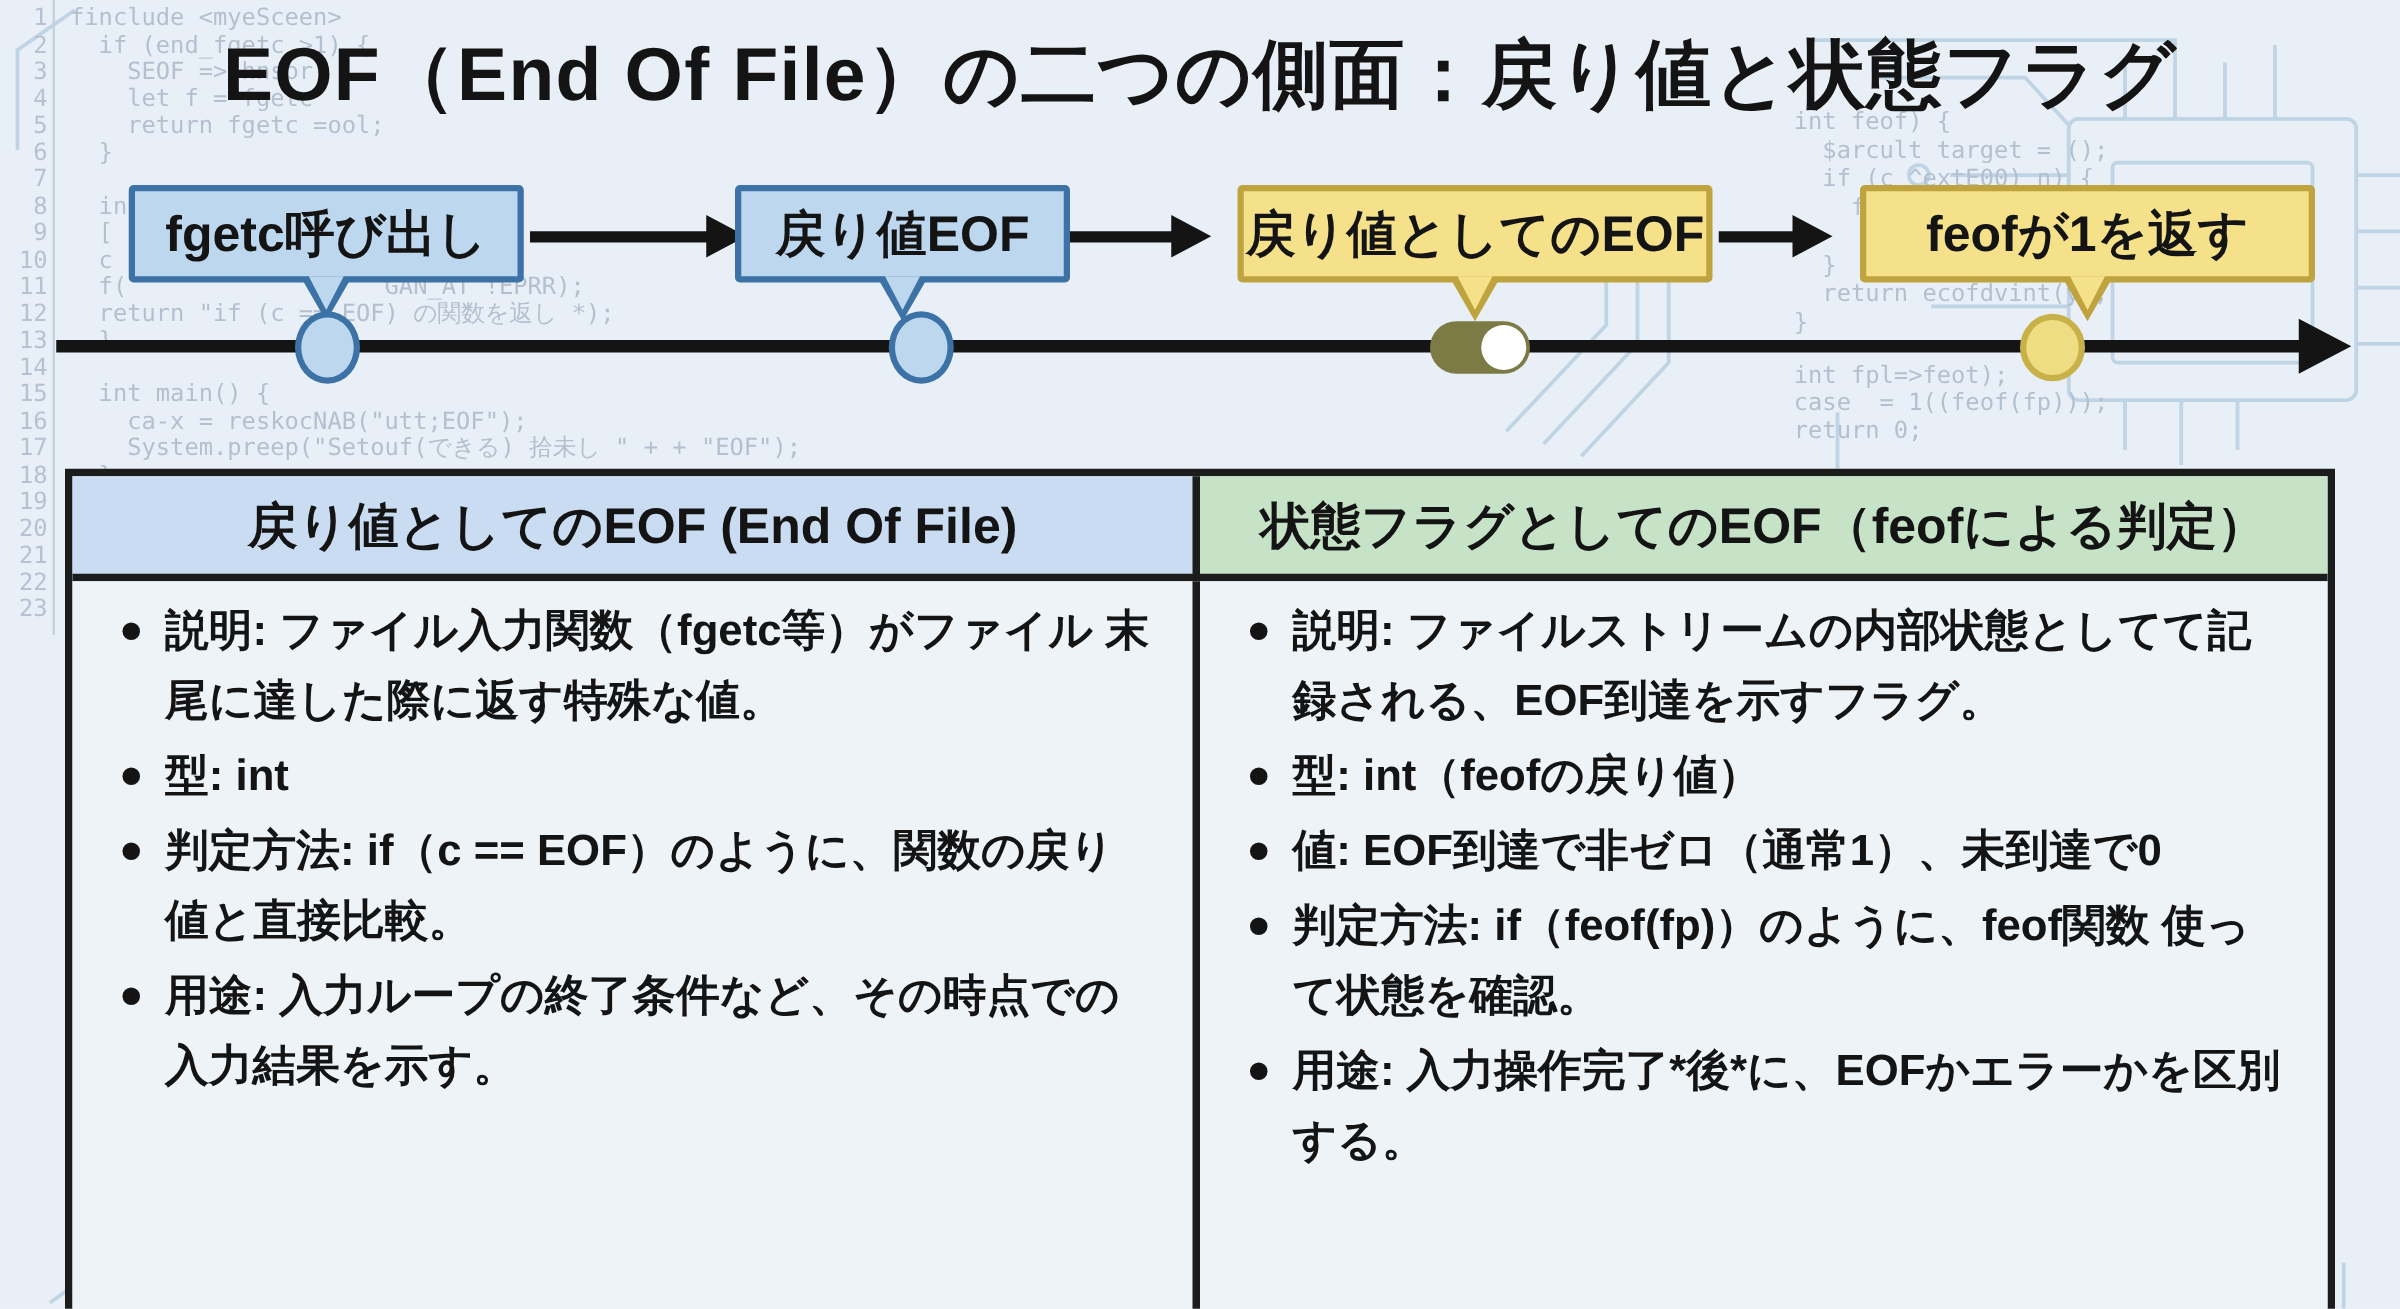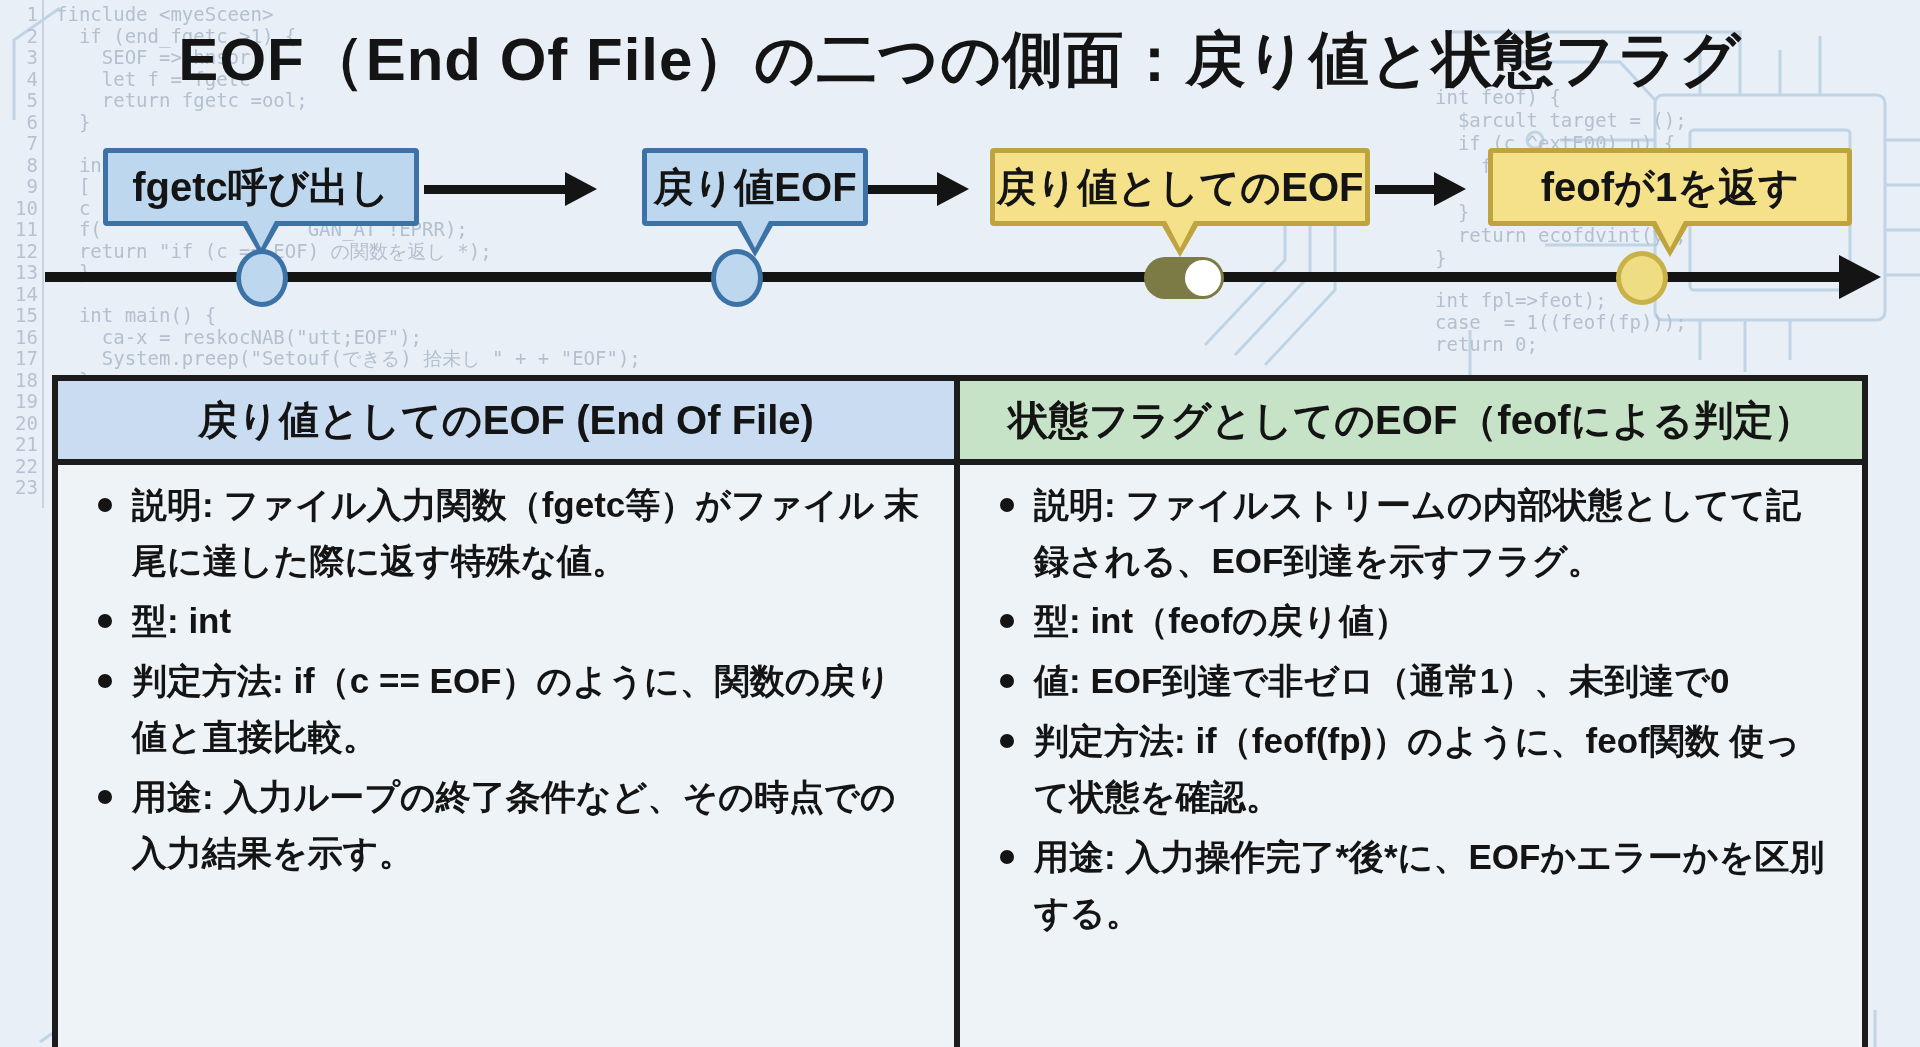--- a/index.html
+++ b/index.html
@@ -192,21 +192,21 @@
 }</pre>
   <pre class="bgcode rmid">int fpl=&gt;feot);
 case  = 1((feof(fp)));
 return 0;</pre>
 
   <div class="title">EOF（End Of File）の二つの側面：戻り値と状態フラグ</div>
 
   <div class="callout blue" style="left:103px;width:316px">
     <span>fgetc呼び出し</span>
   </div>
-  <div class="callout blue" style="left:642px;width:226px">
+  <div class="callout blue" style="left:588px;width:268px">
     <span>戻り値EOF</span>
   </div>
   <div class="callout yellow" style="left:990px;width:380px">
     <span>戻り値としてのEOF</span>
   </div>
   <div class="callout yellow" style="left:1488px;width:364px">
     <span>feofが1を返す</span>
   </div>
 
   <div class="flow-arrow" style="left:424px;width:160px"></div>

